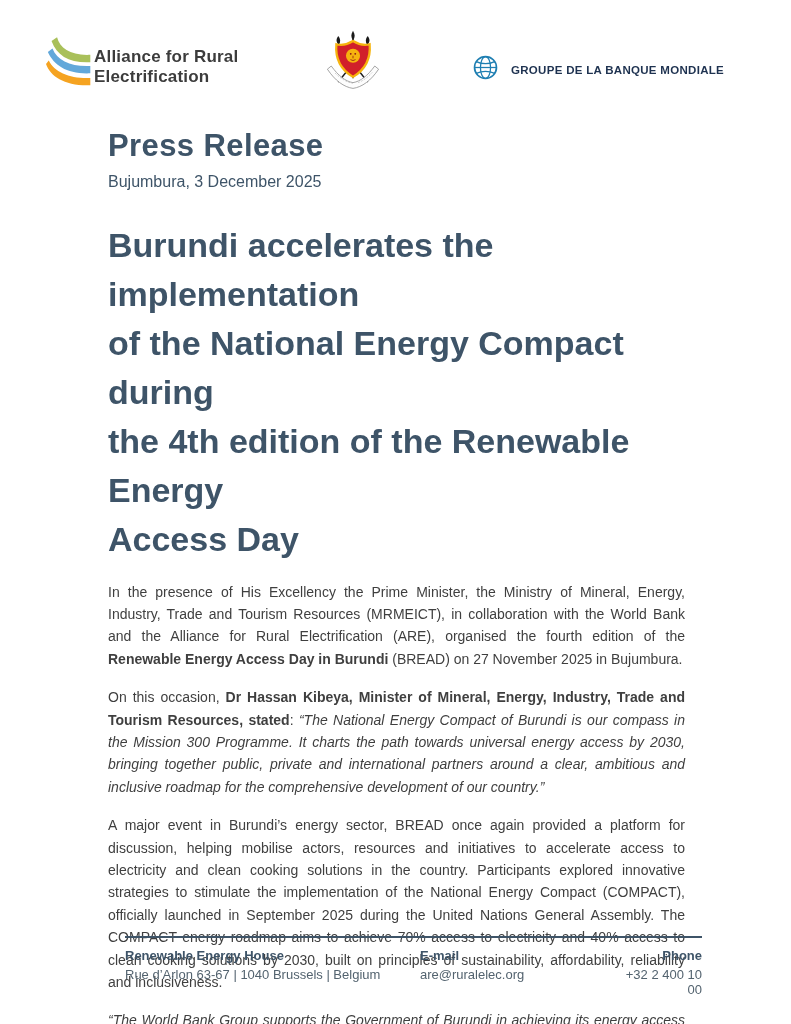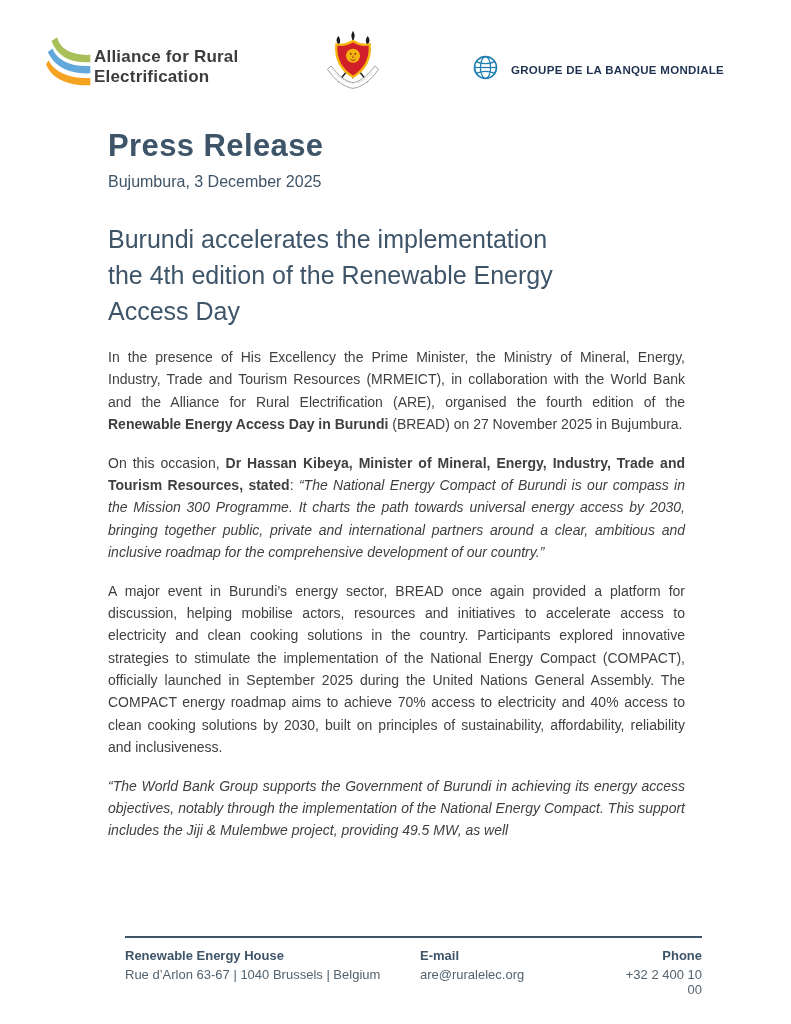--- a/index.html
+++ b/index.html
@@ -27,21 +27,21 @@
   }
 
   
   .main { position: absolute; left: 108px; top: 128px; width: 577px; }
   .title {
     font-size: 31px; font-weight: 800; letter-spacing: 0.4px;
     color: var(--accent, #3e5468);
   }
   .dateline { margin-top: 9px; font-size: 16px; color: var(--accent, #3e5468); }
   .headline {
-    margin-top: 30px; font-size: 25px; font-weight: 400;
+    margin-top: 30px; font-size: 34px; font-weight: 700;
     line-height: 1.44; color: var(--accent, #3e5468);
   }
   .body-text { margin-top: 17px; }
   .para {
     margin: 0 0 16px 0;
     font-size: 14px; line-height: 1.6;
     color: var(--body_text, #3f3f3f);
     text-align: justify;
   }
   .para .seg-b { font-weight: 700; }
@@ -120,20 +120,21 @@
       </svg>
     </span>
     <span class="wb-text">GROUPE DE LA BANQUE MONDIALE</span>
   </div>
 
   <div class="main">
     <div class="title">Press Release</div>
     <div class="dateline">Bujumbura, 3 December 2025</div>
     <div class="headline">
         <div>Burundi accelerates the implementation</div>
+        <div>of the National Energy Compact during</div>
         <div>the 4th edition of the Renewable Energy</div>
         <div>Access Day</div>
       </div>
     <div class="body-text">
         <p class="para"><span>In the presence of His Excellency the Prime Minister, the Ministry of Mineral, Energy, Industry, Trade and Tourism Resources (MRMEICT), in collaboration with the World Bank and the Alliance for Rural Electrification (ARE), organised the fourth edition of the </span><span class="seg-b">Renewable Energy Access Day in Burundi</span><span> (BREAD) on 27 November 2025 in Bujumbura.</span></p>
         <p class="para"><span>On this occasion, </span><span class="seg-b">Dr Hassan Kibeya, Minister of Mineral, Energy, Industry, Trade and Tourism Resources, stated</span><span>: </span><span class="seg-i">“The National Energy Compact of Burundi is our compass in the Mission 300 Programme. It charts the path towards universal energy access by 2030, bringing together public, private and international partners around a clear, ambitious and inclusive roadmap for the comprehensive development of our country.”</span></p>
         <p class="para"><span>A major event in Burundi’s energy sector, BREAD once again provided a platform for discussion, helping mobilise actors, resources and initiatives to accelerate access to electricity and clean cooking solutions in the country. Participants explored innovative strategies to stimulate the implementation of the National Energy Compact (COMPACT), officially launched in September 2025 during the United Nations General Assembly. The COMPACT energy roadmap aims to achieve 70% access to electricity and 40% access to clean cooking solutions by 2030, built on principles of sustainability, affordability, reliability and inclusiveness.</span></p>
         <p class="para"><span class="seg-i">“The World Bank Group supports the Government of Burundi in achieving its energy access objectives, notably through the implementation of the National Energy Compact. This support includes the Jiji &amp; Mulembwe project, providing 49.5 MW, as well</span></p>
       </div>
   </div>

